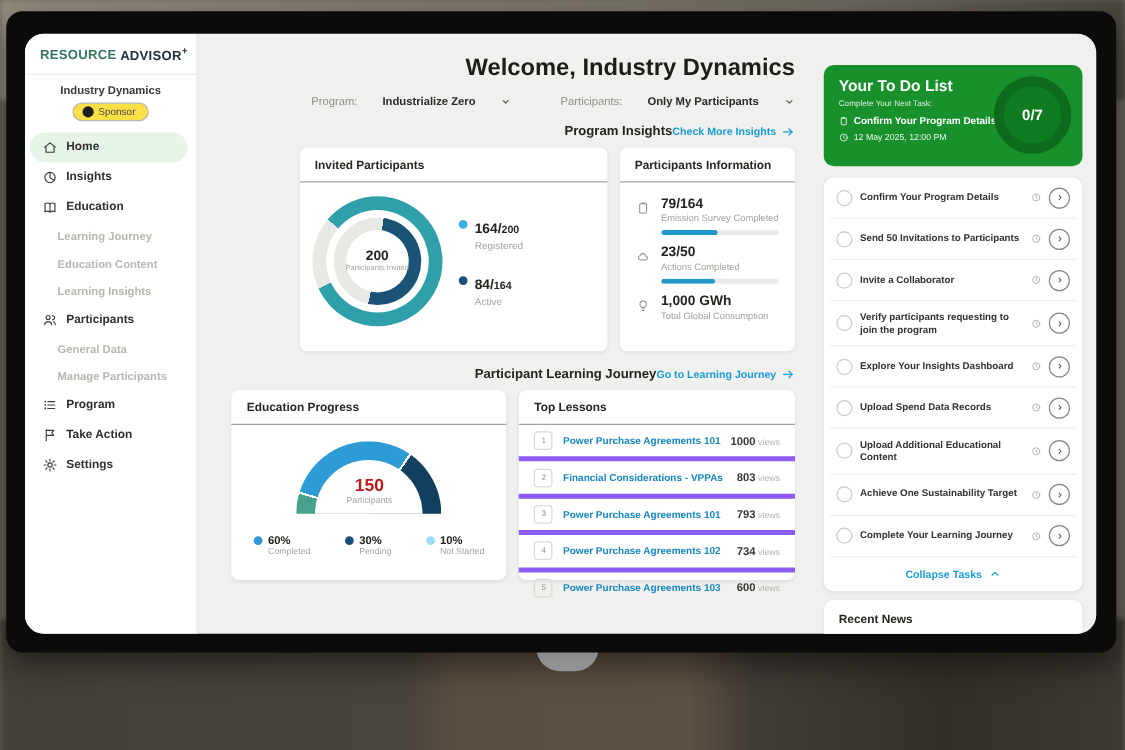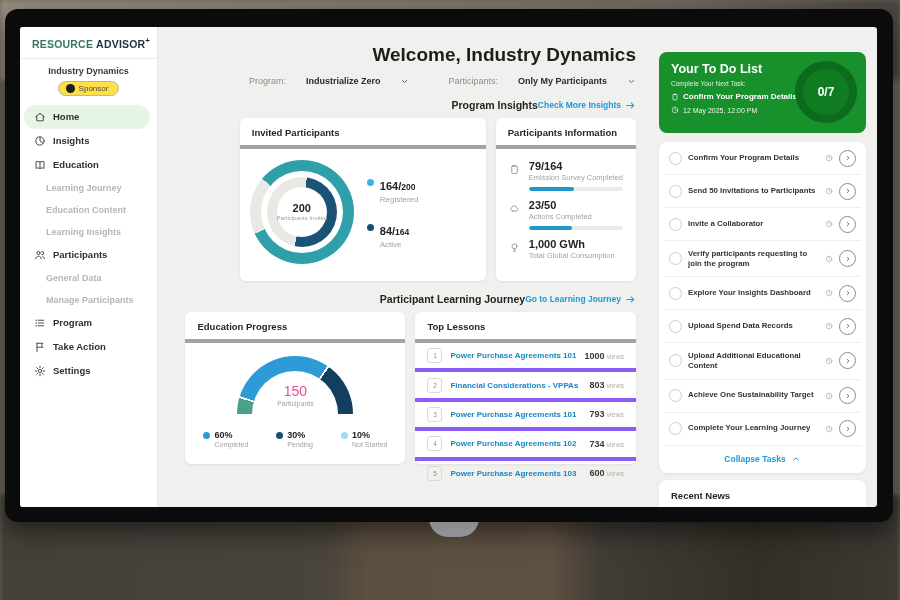--- a/index.html
+++ b/index.html
@@ -15,21 +15,21 @@
     filter:blur(2px);}
   .bg-bottom{position:absolute;left:0;top:495px;width:100%;height:110px;
     background:linear-gradient(90deg,#45413a 0%,#49443c 36%,#5d4f40 41%,#5f5142 61%,#413c36 67%,#343028 84%,#3d3933 100%);
     filter:blur(2px);}
   .stand{position:absolute;left:429px;top:518px;width:50px;height:19px;
     background:linear-gradient(180deg,#f3f4f5,#aeb2b5);border-radius:0 0 26px 26px;}
   
   .monitor{position:absolute;left:5px;top:9px;width:888px;height:513px;background:#0b0b0b;
     border-radius:13px;box-shadow:0 10px 26px rgba(0,0,0,.5);}
   .screen{position:absolute;left:15px;top:18px;width:857px;height:480px;background:#f0f0ee;
-    border-radius:3px;overflow:hidden;display:flex;}
+    border-radius:15px;overflow:hidden;display:flex;}
   svg.ic{display:inline-block;vertical-align:middle;}
   
   .sidebar{width:138px;flex:none;background:#fff;border-right:1px solid #e8e7e4;
     display:flex;flex-direction:column;padding-top:9px;box-sizing:border-box;}
   .logo{padding-left:12px;font-size:10.5px;font-weight:bold;letter-spacing:.2px;white-space:nowrap;}
   .logo .p1{color:#34795c;} .logo .p2{color:#20333c;margin-left:3px;}
   .logo .plus{color:#20333c;font-size:8px;vertical-align:super;}
   .side-divider{height:1px;background:#ececea;margin:8px 0 7px;}
   .org{text-align:center;font-size:9px;font-weight:bold;color:#3a3a38;}
   .sponsor{margin:5px auto 9px;border:1px solid #b9b7b2;border-radius:10px;padding:2px 10px 2px 7px;
@@ -47,21 +47,21 @@
   .filters{display:flex;gap:28px;font-size:9px;color:#8f8d88;margin-bottom:13px;align-items:center;}
   .filter{display:flex;align-items:center;gap:20px;margin-left:11px;}
   .filter b{color:#2c2b29;}
   .filter svg{width:9px;height:9px;color:#55544f;}
   .section-head{display:flex;justify-content:space-between;align-items:center;margin-bottom:7px;}
   .section-title{font-size:10.5px;font-weight:bold;color:#24231f;}
   .section-link{font-size:8.5px;font-weight:bold;color:#1a9bd7;display:flex;gap:4px;align-items:center;cursor:pointer;}
   .section-link svg{width:11px;height:11px;}
   .cards{display:flex;gap:10px;margin-bottom:12px;}
   .card{background:#fff;border-radius:6px;box-shadow:0 1px 3px rgba(0,0,0,.07);box-sizing:border-box;}
-  .card-head{padding:9px 12px 7px;font-size:9.5px;font-weight:bold;color:#262520;border-bottom:4px solid #a3a3a3;}
+  .card-head{padding:9px 12px 7px;font-size:9.5px;font-weight:bold;color:#262520;border-bottom:1px solid #a3a3a3;}
   
   .card-invited{width:246px;height:163px;}
   .invited-body{display:flex;align-items:center;padding:11px 10px;gap:13px;}
   .donut{width:104px;height:104px;position:relative;flex:none;}
   .ring{position:absolute;border-radius:50%;}
   .ring1{inset:0;}
   .ring1h{inset:11px;background:#fff;}
   .ring2{inset:17px;}
   .ring2h{inset:27px;background:#fff;}
   .donut-center{position:absolute;inset:0;display:flex;flex-direction:column;align-items:center;justify-content:center;text-align:center;}
@@ -83,21 +83,21 @@
   .info-lab{font-size:7.5px;color:#a5a29c;margin:1px 0 5px;}
   .bar{height:4px;border-radius:2px;background:#eceae7;overflow:hidden;margin-bottom:3px;}
   .bar-fill{height:100%;border-radius:2px;background:#2196c9;}
   
   .card-gauge{width:220px;height:152px;}
   .gauge-wrap{position:relative;display:flex;flex-direction:column;align-items:center;padding-top:13px;}
   .gauge{width:116px;height:58px;position:relative;overflow:hidden;}
   .gauge-c{position:absolute;top:0;left:0;width:116px;height:116px;border-radius:50%;}
   .gauge-hole{position:absolute;top:15px;left:15px;width:86px;height:86px;border-radius:50%;background:#fff;}
   .gauge-center{position:absolute;left:0;right:0;top:40px;text-align:center;}
-  .gauge-num{font-size:14px;font-weight:normal;color:#ec4899;}
+  .gauge-num{font-size:14px;font-weight:bold;color:#b91c1c;}
   .gauge-lab{font-size:7px;color:#a5a29c;margin-top:1px;}
   .gauge-legend{display:flex;gap:28px;margin-top:16px;justify-content:center;}
   .gl-item{display:flex;gap:4px;align-items:flex-start;}
   .gl-pct{font-size:9px;font-weight:bold;color:#24231f;}
   .gl-lab{font-size:7px;color:#a5a29c;margin-top:1px;}
   
   .card-lessons{flex:1;height:152px;}
   .lesson-row{display:flex;align-items:center;gap:8px;padding:5.2px 12px;border-bottom:4px solid #8b5cf6;}
   .lesson-row:last-child{border-bottom:none;}
   .rank{width:13px;height:13px;border:1px solid #dcdad5;border-radius:3px;font-size:6.5px;color:#8f8d88;

